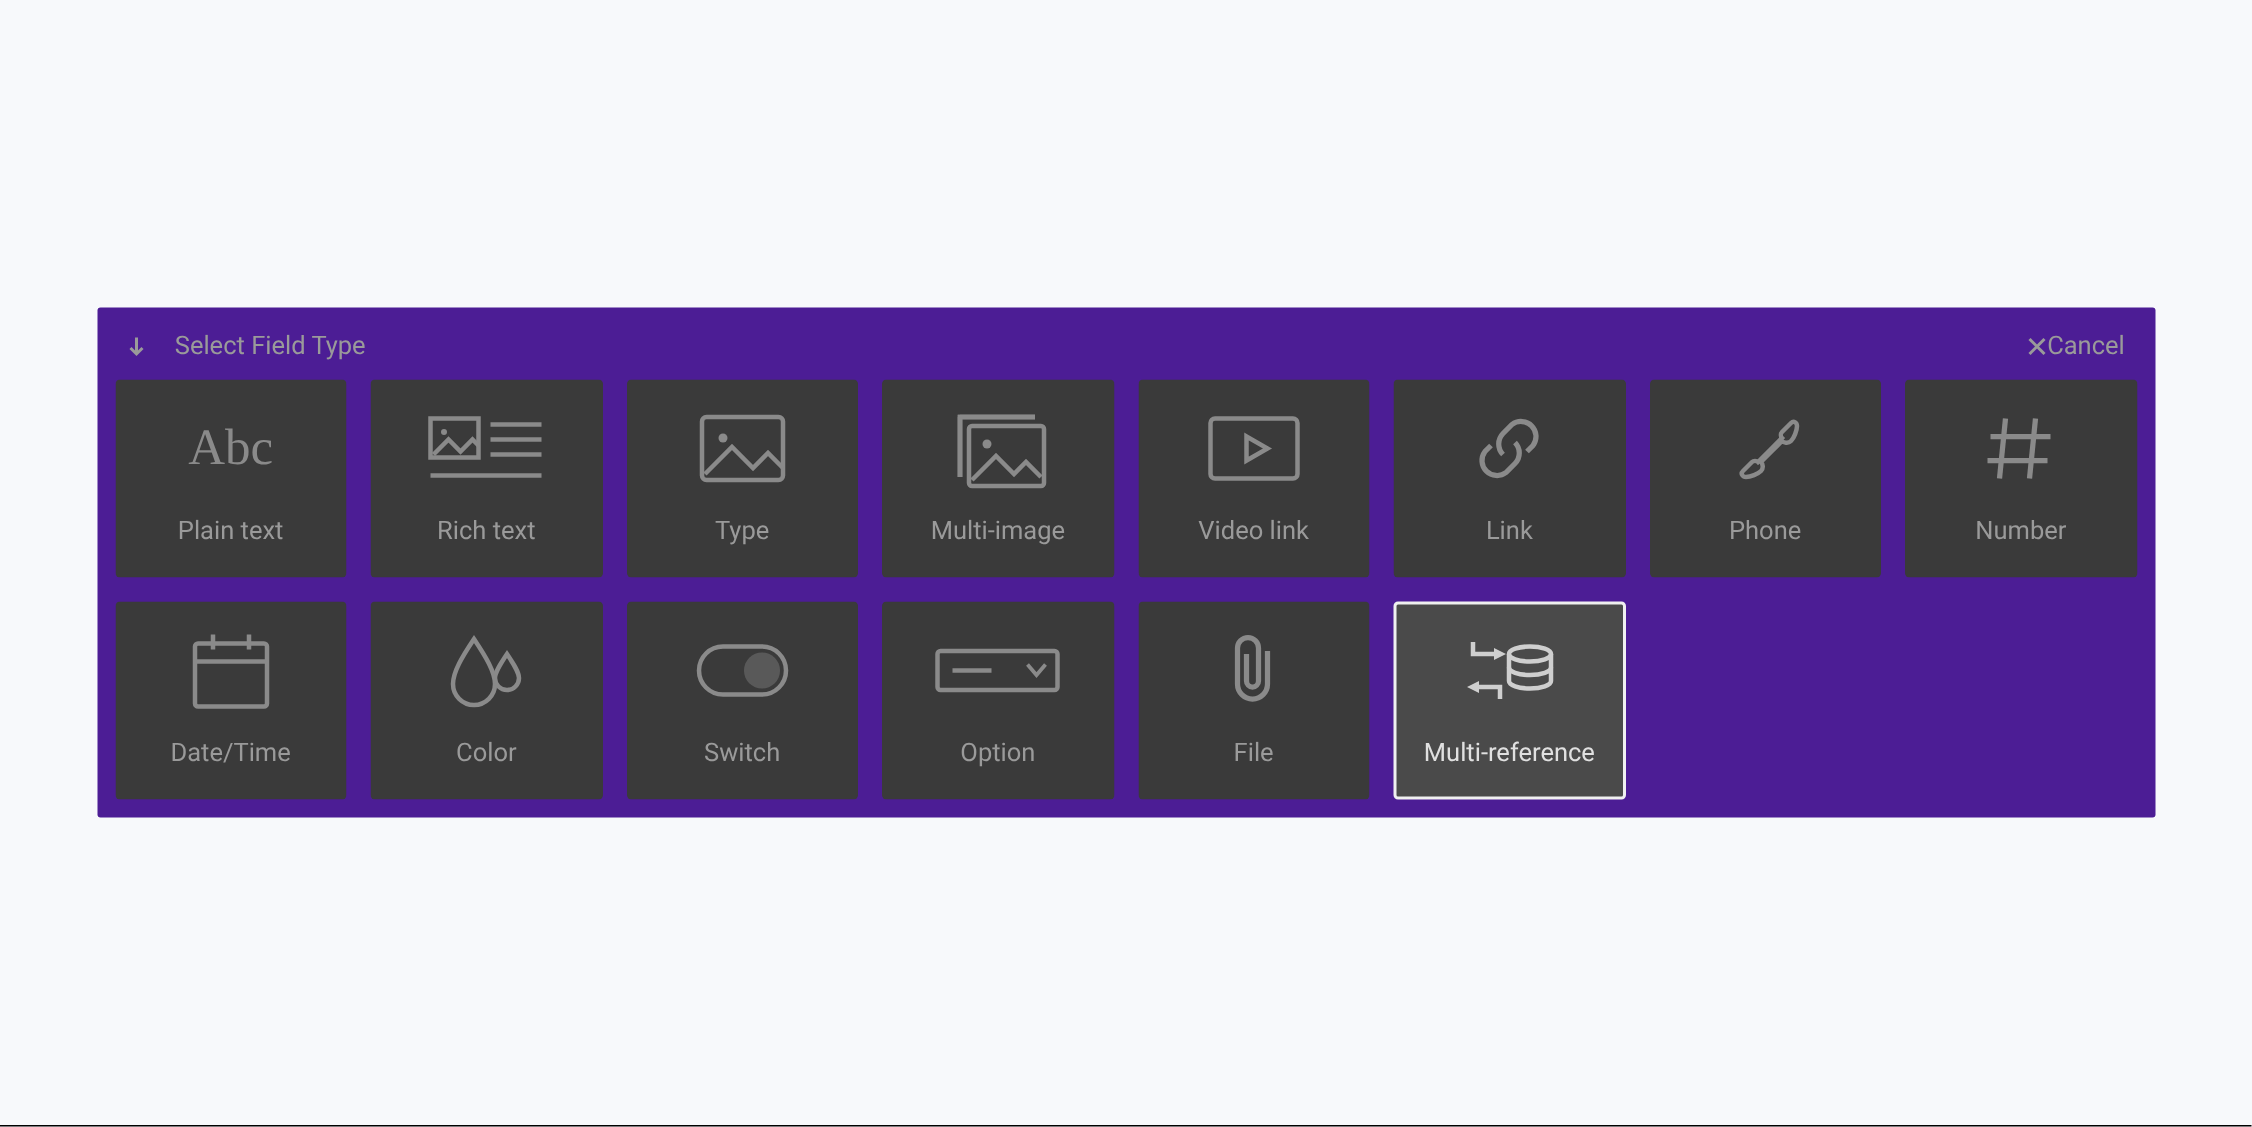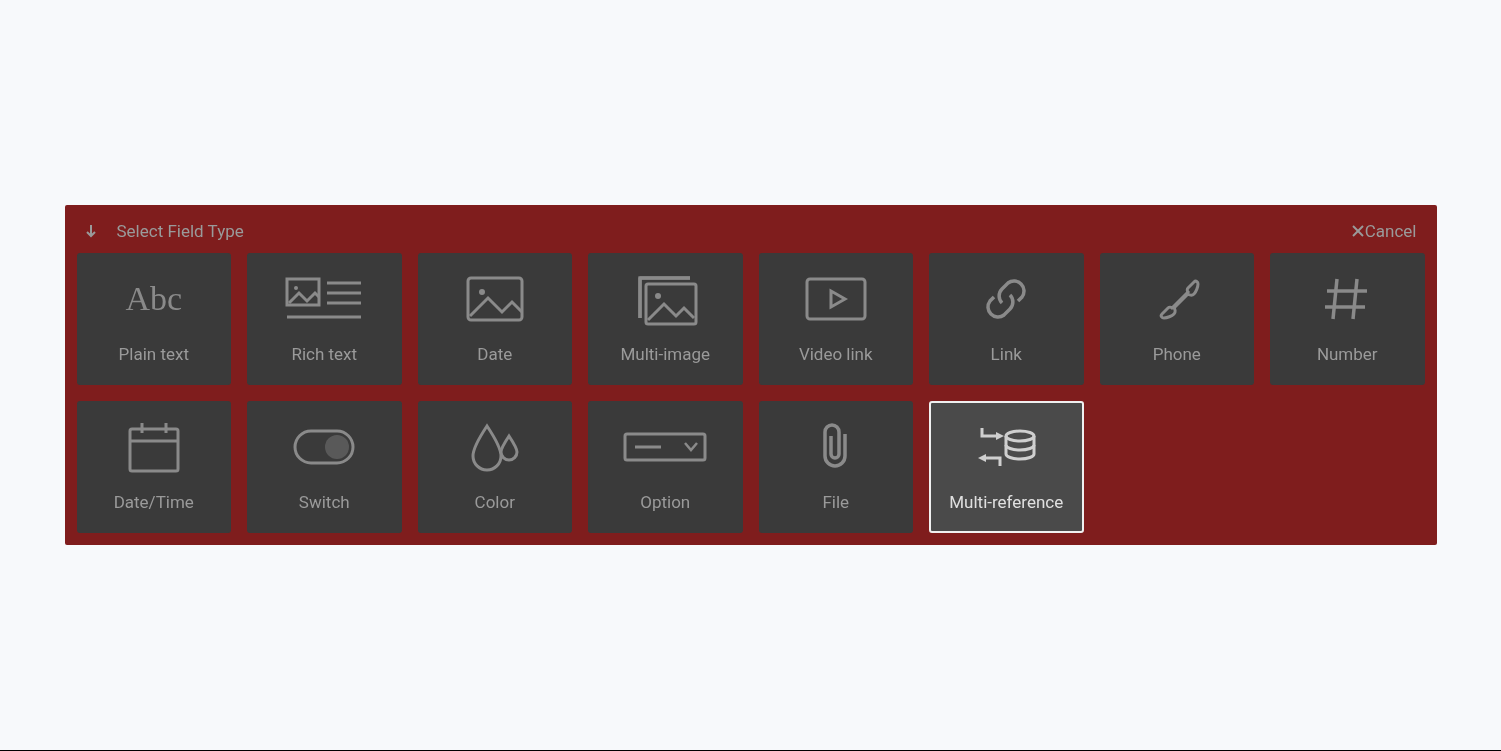--- a/index.html
+++ b/index.html
@@ -8,21 +8,21 @@
     height: 751px;
     background: #f7f9fb;
     font-family: -apple-system, BlinkMacSystemFont, "Segoe UI", Roboto, sans-serif;
     display: flex;
     align-items: center;
     justify-content: center;
     border-bottom: 1px solid #000;
   }
   .panel {
     width: 1372px;
-    background: #7f1d1d;
+    background: #4c1d95;
     border-radius: 2px;
     padding: 12px;
   }
   .panel-header {
     display: flex;
     align-items: center;
     justify-content: space-between;
     padding: 4px 8px 12px 8px;
   }
   .header-left {
@@ -145,21 +145,21 @@
     </div>
 
     <div class="tile">
       <div class="tile-icon">
         <svg width="58" height="46" viewBox="0 0 58 46" fill="none" stroke="currentColor" stroke-width="3">
           <rect x="2" y="2" width="54" height="42" rx="3"></rect>
           <circle cx="16" cy="16" r="3" fill="currentColor" stroke="none"></circle>
           <polyline points="4,40 22,22 36,36 46,26 56,36"></polyline>
         </svg>
       </div>
-      <div class="tile-label">Date</div>
+      <div class="tile-label">Type</div>
     </div>
 
     <div class="tile">
       <div class="tile-icon">
         <svg width="66" height="54" viewBox="0 0 66 54" fill="none" stroke="currentColor" stroke-width="3">
           <rect x="14" y="12" width="50" height="40" rx="2"></rect>
           <polyline points="8,46 8,6 58,6"></polyline>
           <polyline points="2,40 2,0 52,0" stroke-opacity="0"></polyline>
           <polyline points="8,46 8,6 58,6"></polyline>
           <polyline points="14,12 14,12"></polyline>
@@ -222,36 +222,36 @@
           <line x1="4" y1="20" x2="52" y2="20"></line>
           <line x1="16" y1="2" x2="16" y2="12"></line>
           <line x1="40" y1="2" x2="40" y2="12"></line>
         </svg>
       </div>
       <div class="tile-label">Date/Time</div>
     </div>
 
     <div class="tile">
       <div class="tile-icon">
+        <svg width="52" height="50" viewBox="0 0 52 50" fill="none" stroke="currentColor" stroke-width="3">
+          <path d="M18 4 C10 16 4 26 4 34 a14 14 0 0 0 28 0 C32 26 26 16 18 4 z"></path>
+          <path d="M40 14 C36 20 32 26 32 30 a8 8 0 0 0 16 0 C48 26 44 20 40 14 z"></path>
+        </svg>
+      </div>
+      <div class="tile-label">Color</div>
+    </div>
+
+    <div class="tile">
+      <div class="tile-icon">
         <svg width="62" height="36" viewBox="0 0 62 36" fill="none" stroke="currentColor" stroke-width="3">
           <rect x="2" y="2" width="58" height="32" rx="16"></rect>
           <circle cx="44" cy="18" r="12" fill="currentColor" fill-opacity="0.4" stroke="none"></circle>
         </svg>
       </div>
       <div class="tile-label">Switch</div>
-    </div>
-
-    <div class="tile">
-      <div class="tile-icon">
-        <svg width="52" height="50" viewBox="0 0 52 50" fill="none" stroke="currentColor" stroke-width="3">
-          <path d="M18 4 C10 16 4 26 4 34 a14 14 0 0 0 28 0 C32 26 26 16 18 4 z"></path>
-          <path d="M40 14 C36 20 32 26 32 30 a8 8 0 0 0 16 0 C48 26 44 20 40 14 z"></path>
-        </svg>
-      </div>
-      <div class="tile-label">Color</div>
     </div>
 
     <div class="tile">
       <div class="tile-icon">
         <svg width="84" height="30" viewBox="0 0 84 30" fill="none" stroke="currentColor" stroke-width="3">
           <rect x="2" y="2" width="80" height="26" rx="2"></rect>
           <line x1="12" y1="15" x2="38" y2="15"></line>
           <polyline points="62,11 68,18 74,11" stroke-width="2.5"></polyline>
         </svg>
       </div>

